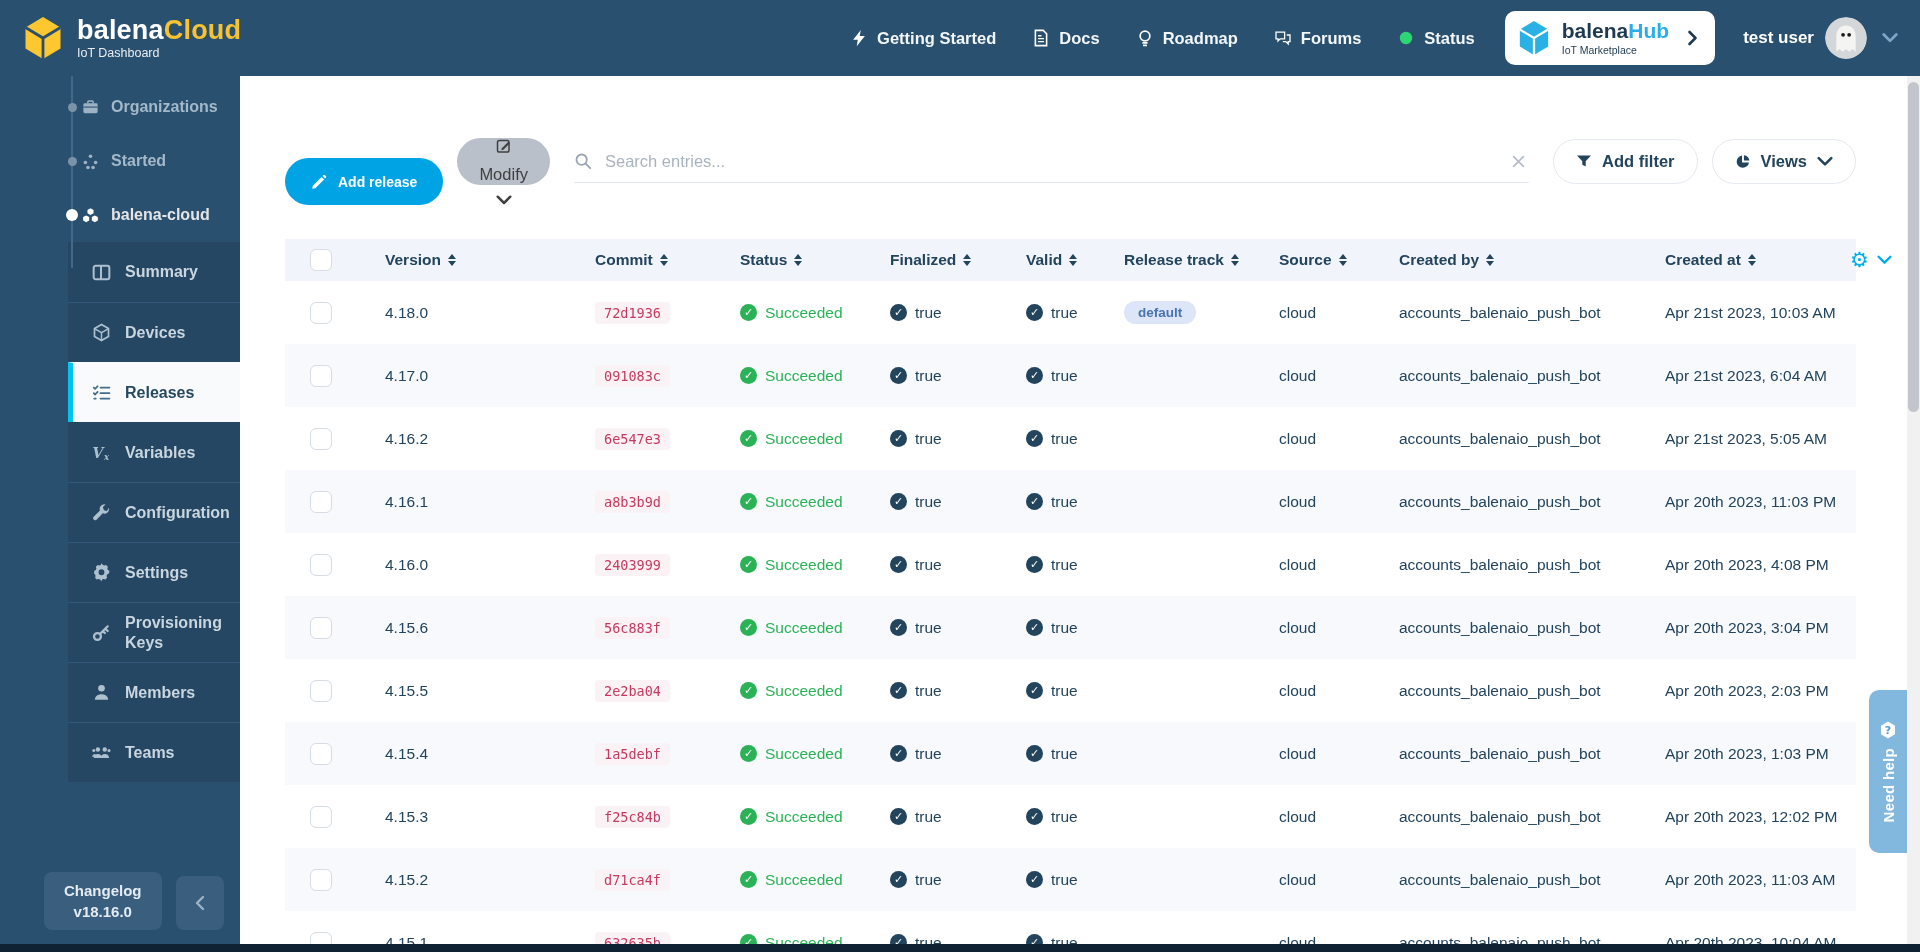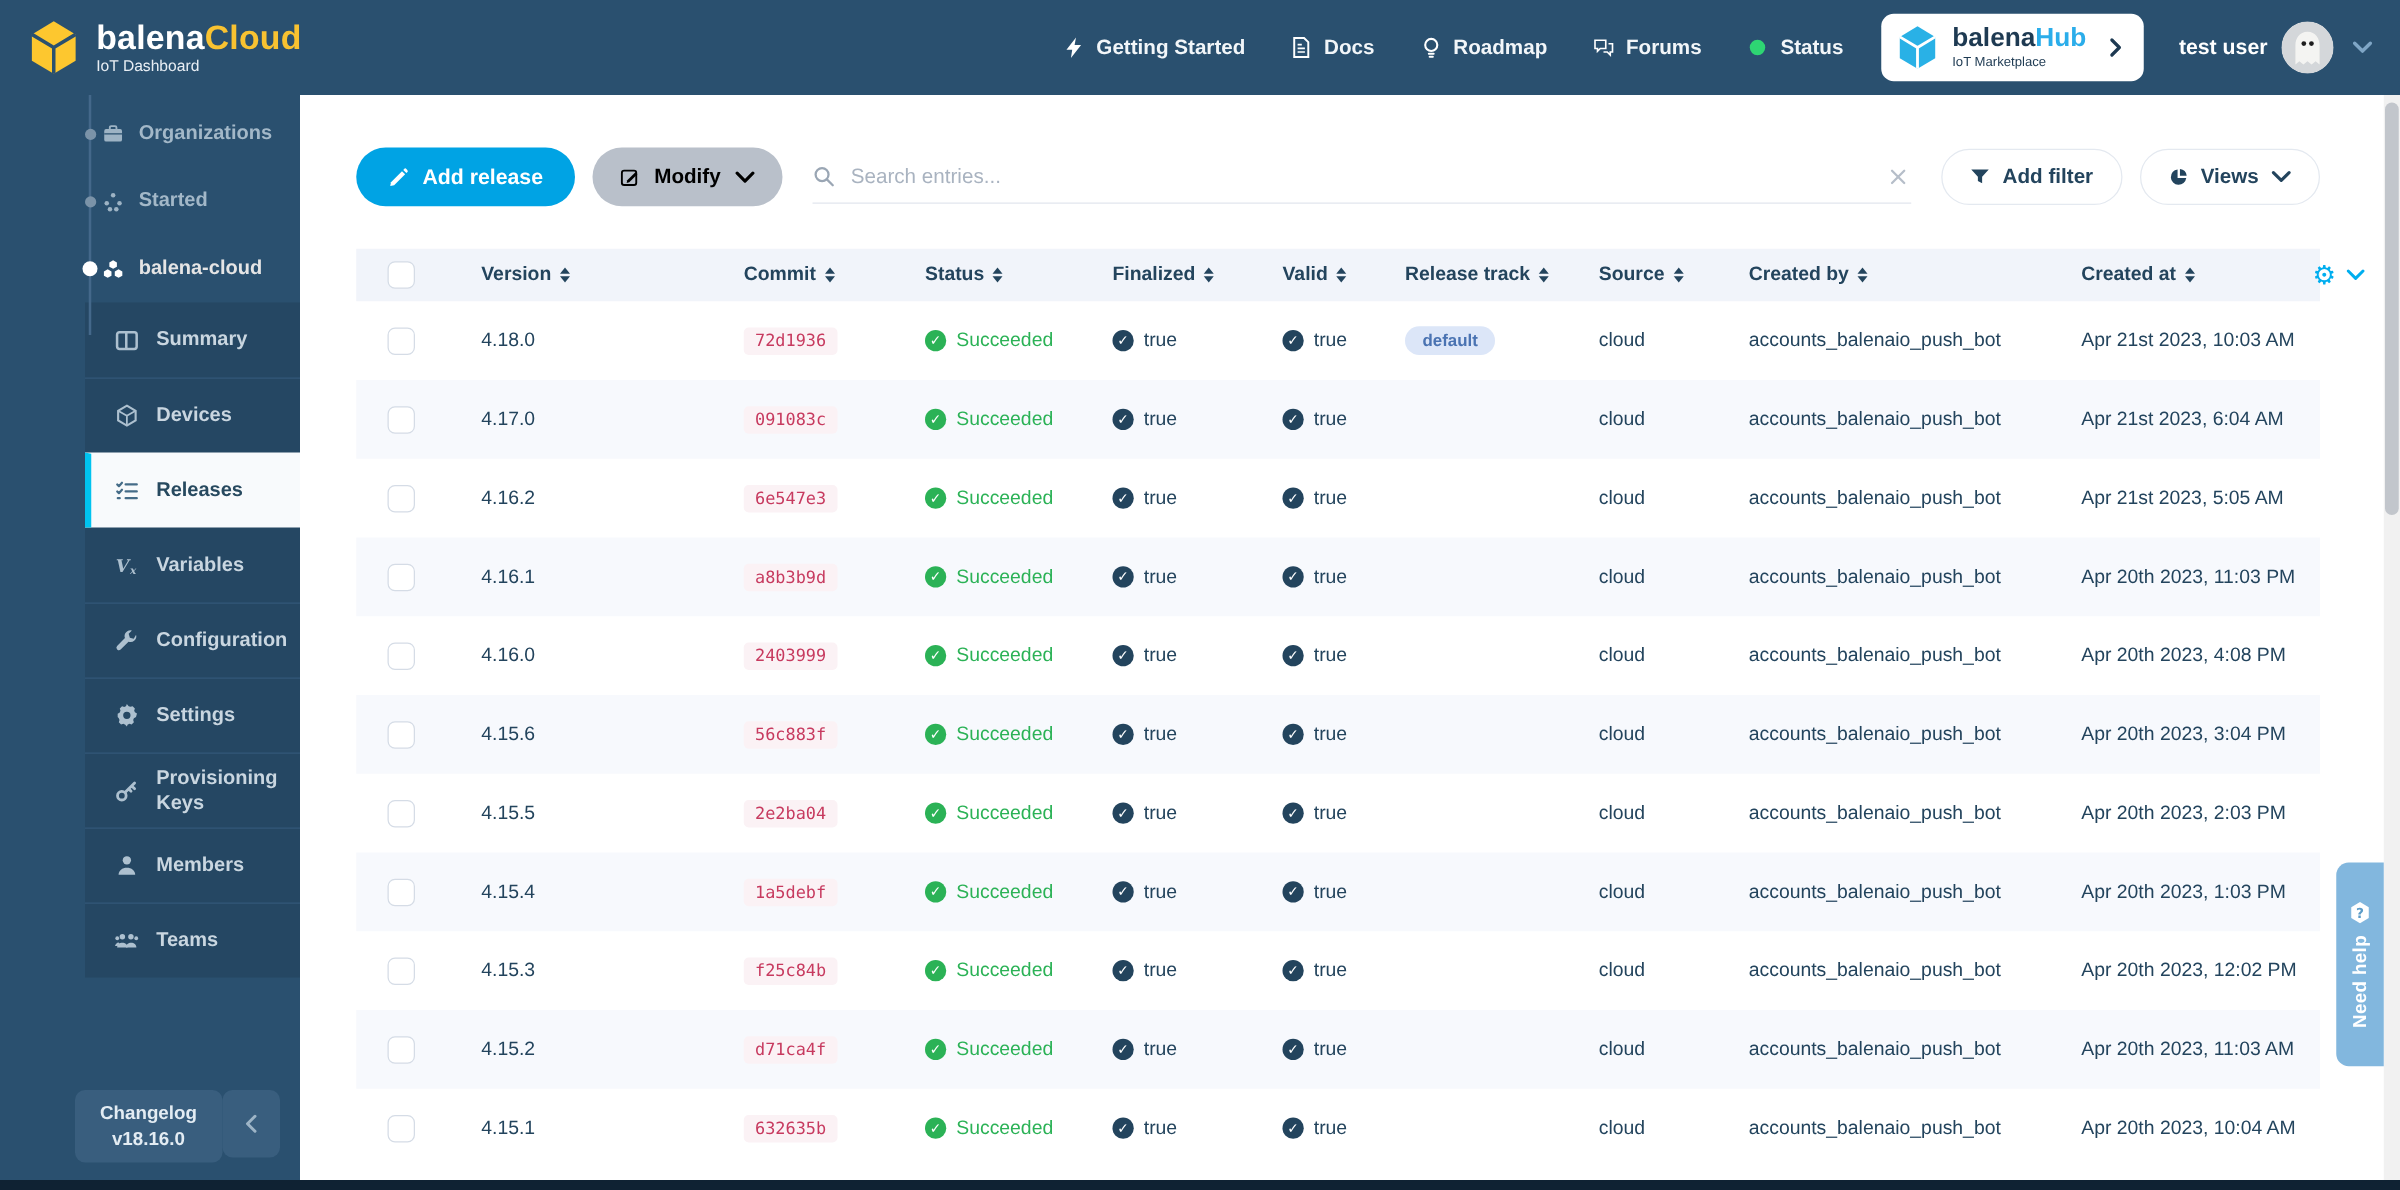--- a/index.html
+++ b/index.html
@@ -55,38 +55,38 @@
   .submenu-item { height:60px; display:flex; align-items:center; gap:14px;
     padding:0 10px 0 24px; color:#c9d6e0; font-size:16px; font-weight:600; cursor:pointer; }
   .submenu-item + .submenu-item { border-top:1px solid #33587a; }
   .submenu-item .icn { width:19px; height:19px; color:#adc0cf; flex-shrink:0; }
   .submenu-item.active { background:#f8fafc; color:#27495f; font-weight:700;
     border-left:5px solid #00c3f0; padding-left:19px; border-top-color:transparent; }
   .submenu-item.active .icn { color:#456c88; }
   .submenu-item.active + .submenu-item { border-top-color:transparent; }
   .submenu-label { line-height:1.25; }
 
-  .sidebar-bottom { margin-top:auto; display:flex; align-items:flex-start;
-    justify-content:space-between; padding:0 16px 22px 16px;margin-left:16px; }
+  .sidebar-bottom { margin-top:auto; display:flex; align-items:flex-end;
+    justify-content:space-between; padding:0 16px 22px 16px; }
   .changelog-btn { background:#395e7e; border-radius:8px; color:#e3ecf3; text-align:center;
     padding:8px 20px; font-size:15px; line-height:1.4; font-weight:600; cursor:pointer; }
   .collapse-btn { width:48px; height:54px; background:#395e7e; border-radius:8px;
     display:flex; align-items:center; justify-content:center; cursor:pointer; }
   .collapse-btn .icn { width:14px; height:16px; color:#9db4c6; }
 
   
   .content { flex:1; background:#fff; position:relative; overflow:hidden; }
   .toolbar { display:flex; align-items:center; margin:42px 64px 0 45px; gap:14px; }
   .btn-add { background:#00a3e4; color:#fff; border:none; border-radius:24px; height:47px;
-    padding:0 26px; font-weight:700; font-size:17px; display:flex; align-items:center;
-    gap:11px; cursor:pointer; font-family:inherit; }
+    padding:0 26px; font-weight:700; font-size:14px; display:flex; align-items:center;
+    gap:11px; cursor:pointer; font-family:inherit;margin-top:40px; }
   .btn-add .icn { width:16px; height:16px; }
-  .btn-modify { background:#b9c0ca; color:#000000; border:none; border-radius:24px; height:47px;
-    padding:0 22px; font-weight:700; font-size:16.5px; display:flex; align-items:center;
-    gap:11px; cursor:default; font-family:inherit; }
+  .btn-modify { background:#b9c0ca; color:#404040; border:none; border-radius:24px; height:47px;
+    padding:0 22px; font-weight:400; font-size:16.5px; display:flex; align-items:center;
+    gap:11px; cursor:default; font-family:inherit;flex-direction:column; }
   .btn-modify .icn { width:16px; height:16px; }
   .chev-sm { width:13px; height:9px; }
   .search { flex:1; display:flex; align-items:center; gap:13px; height:42px;
     border-bottom:1px solid #e2e6ee; margin:0 10px; }
   .search .icn { width:18px; height:18px; color:#9aa6b4; }
   .search input { border:none; outline:none; flex:1; font-size:16.5px; color:#2a4a66;
     font-family:inherit; background:transparent; }
   .search input::placeholder { color:#a9b3c0; }
   .search .clear { width:13px; height:13px; color:#b6bec9; cursor:pointer; margin-right:4px; }
   .pill { background:#fff; border:1px solid #e4e9f0; border-radius:23px; height:45px;

